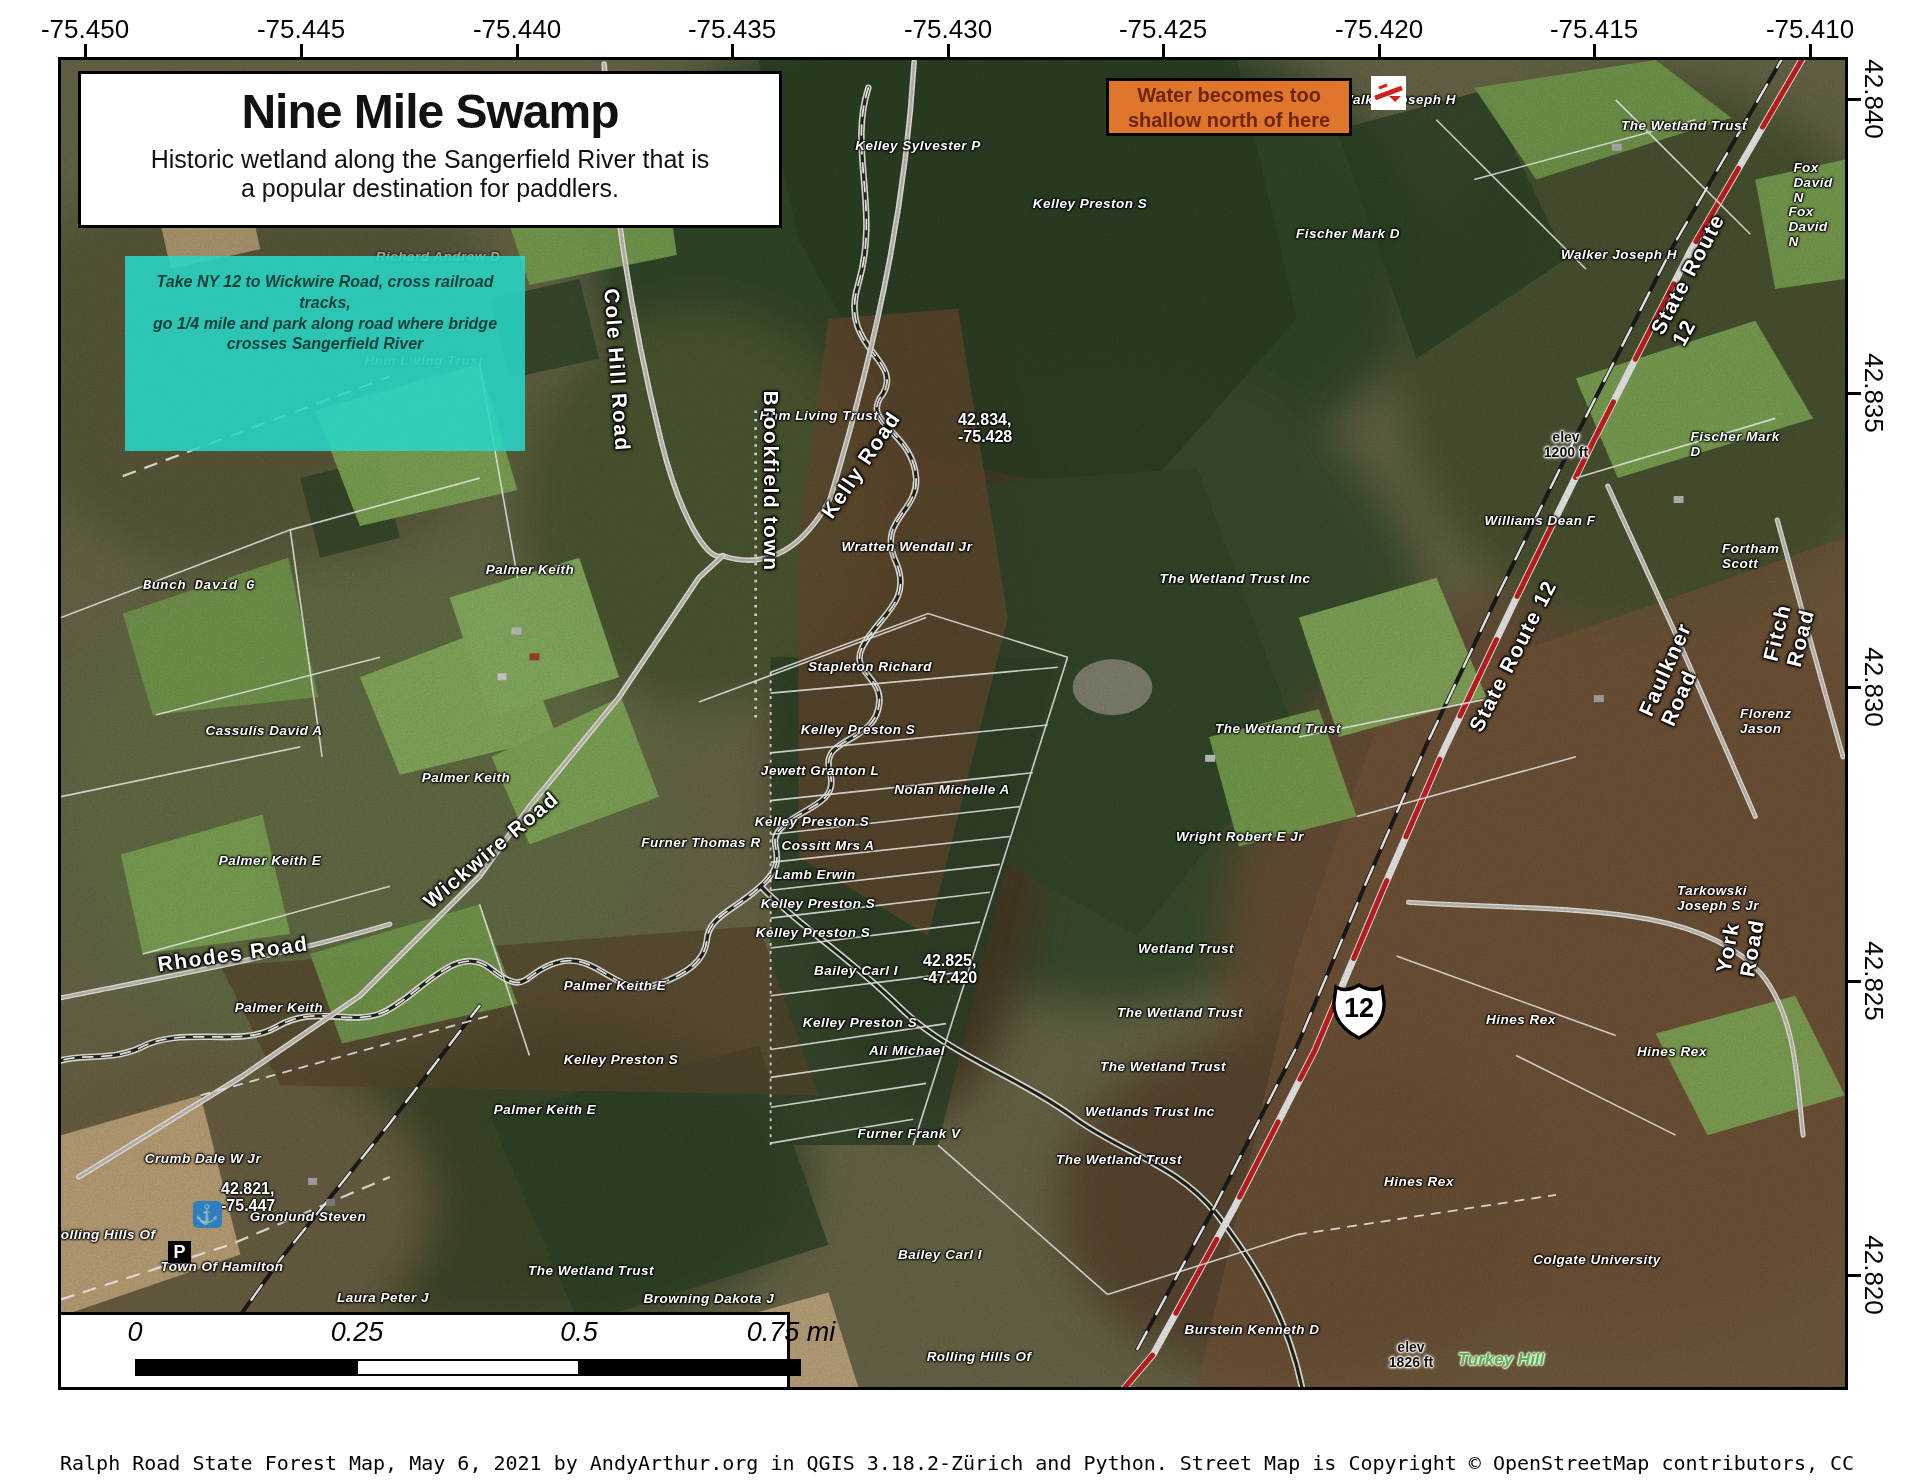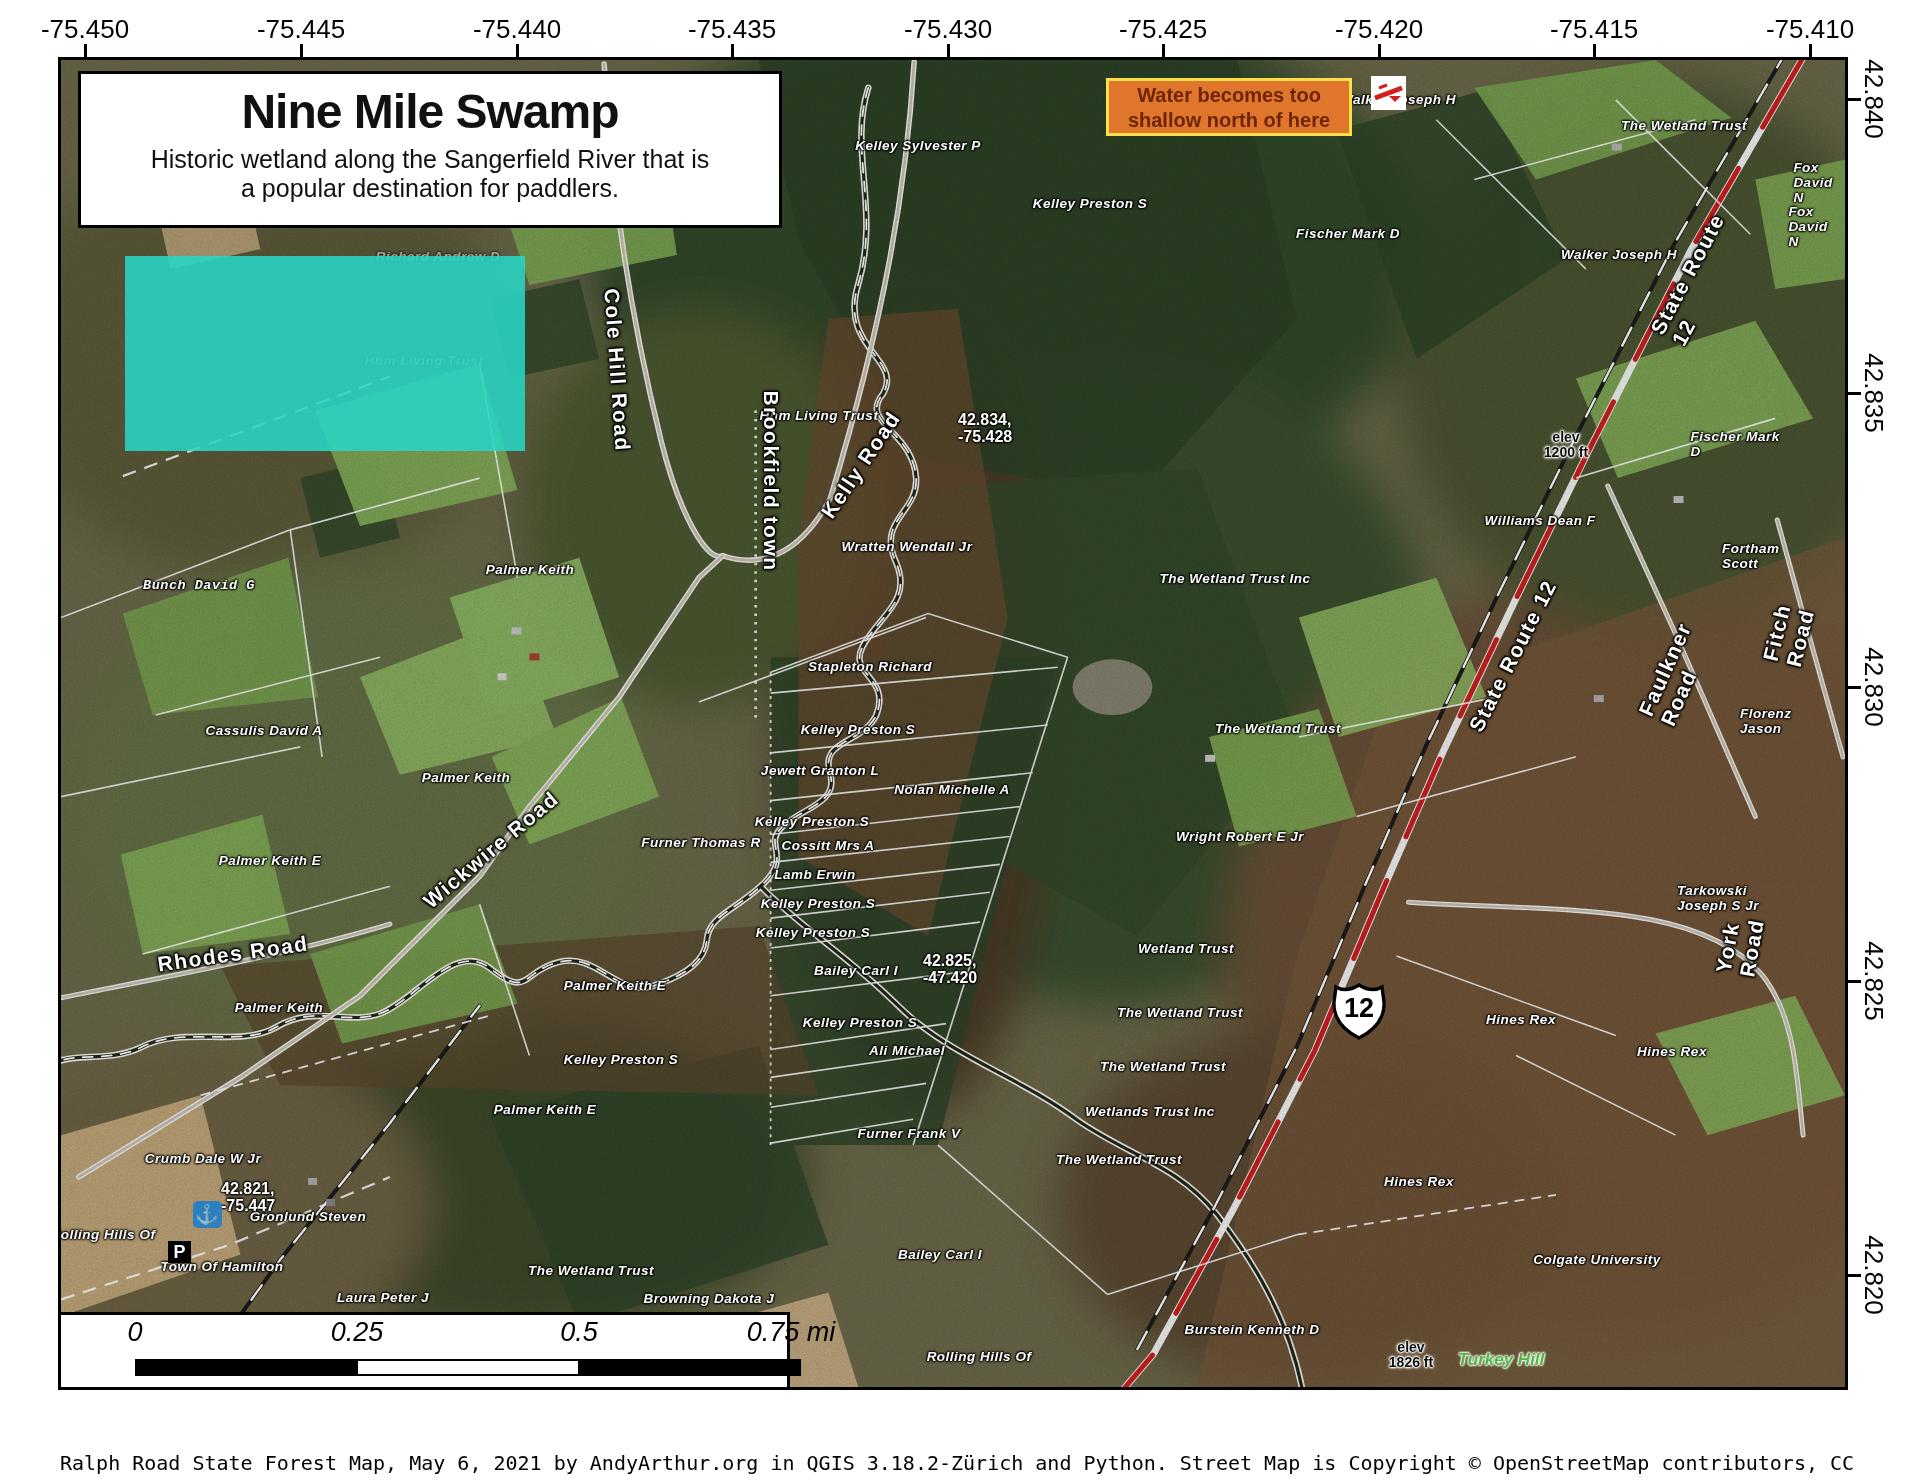--- a/index.html
+++ b/index.html
@@ -27,21 +27,21 @@
   .place{font:italic 700 17px "Liberation Sans",sans-serif;color:#54b44a;
         text-shadow:-1px 0 2px #f6fff3,1px 0 2px #f6fff3,0 -1px 2px #f6fff3,0 1px 2px #f6fff3;}
   
   .title-box{position:absolute;left:17px;top:11px;width:704px;height:157px;background:#fff;border:3px solid #000;box-sizing:border-box;text-align:center;}
   .title-box h1{margin:10px 0 6px;font:700 48px "Liberation Sans",sans-serif;color:#111;letter-spacing:-1px;}
   .title-box p{margin:0;font:400 25px "Liberation Sans",sans-serif;color:#111;line-height:1.15;white-space:pre-line;}
   .putin-box{position:absolute;left:64px;top:196px;width:400px;height:195px;background:rgba(40,214,198,.88);
              box-sizing:border-box;padding:16px 8px 0;text-align:center;color:#12403c;}
   .putin-box .info{font:italic 600 17px "Liberation Sans",sans-serif;line-height:1.3;white-space:pre-line;margin:0 0 16px;}
   .putin-box .dir{font:italic 600 16px "Liberation Sans",sans-serif;line-height:1.3;white-space:pre-line;margin:0;}
-  .warn-box{position:absolute;left:1045px;top:18px;width:246px;height:58px;background:#e0762b;border:3px solid #fde047;
+  .warn-box{position:absolute;left:1045px;top:18px;width:246px;height:58px;background:#e0762b;border:3px solid #000000;
             box-sizing:border-box;text-align:center;color:#6e2406;font:600 20px "Liberation Sans",sans-serif;
             line-height:1.25;white-space:pre-line;padding-top:2px;}
   
   .anchor-ic{position:absolute;left:132px;top:1141px;width:29px;height:27px;background:#2e7fc0;border-radius:5px;
              color:#fff;font-size:19px;text-align:center;line-height:27px;}
   .park-ic{position:absolute;left:107px;top:1181px;width:23px;height:22px;background:#000;color:#fff;
            font:700 18px "Liberation Sans",sans-serif;text-align:center;line-height:22px;}
   .launch-ic{position:absolute;left:1310px;top:16px;width:35px;height:34px;background:#fff;}
   .shield{position:absolute;left:1270px;top:920px;width:56px;height:60px;}
   .shield span{position:absolute;left:0;top:13px;width:100%;text-align:center;
@@ -364,20 +364,23 @@
       <span>12</span>
     </div>
 
     <div class="title-box">
       <h1>Nine Mile Swamp</h1>
       <p>Historic wetland along the Sangerfield River that is
 a popular destination for paddlers.</p>
     </div>
 
     <div class="putin-box">
+      <p class="dir">Take NY 12 to Wickwire Road, cross railroad tracks,
+go 1/4 mile and park along road where bridge
+crosses Sangerfield River</p>
     </div>
 
     <div class="warn-box">Water becomes too
 shallow north of here</div>
 
   </div>
 
   <div class="scalebox">
     <div id="scale-nums">
         <span class="num" style="left: 74px;">0</span>

